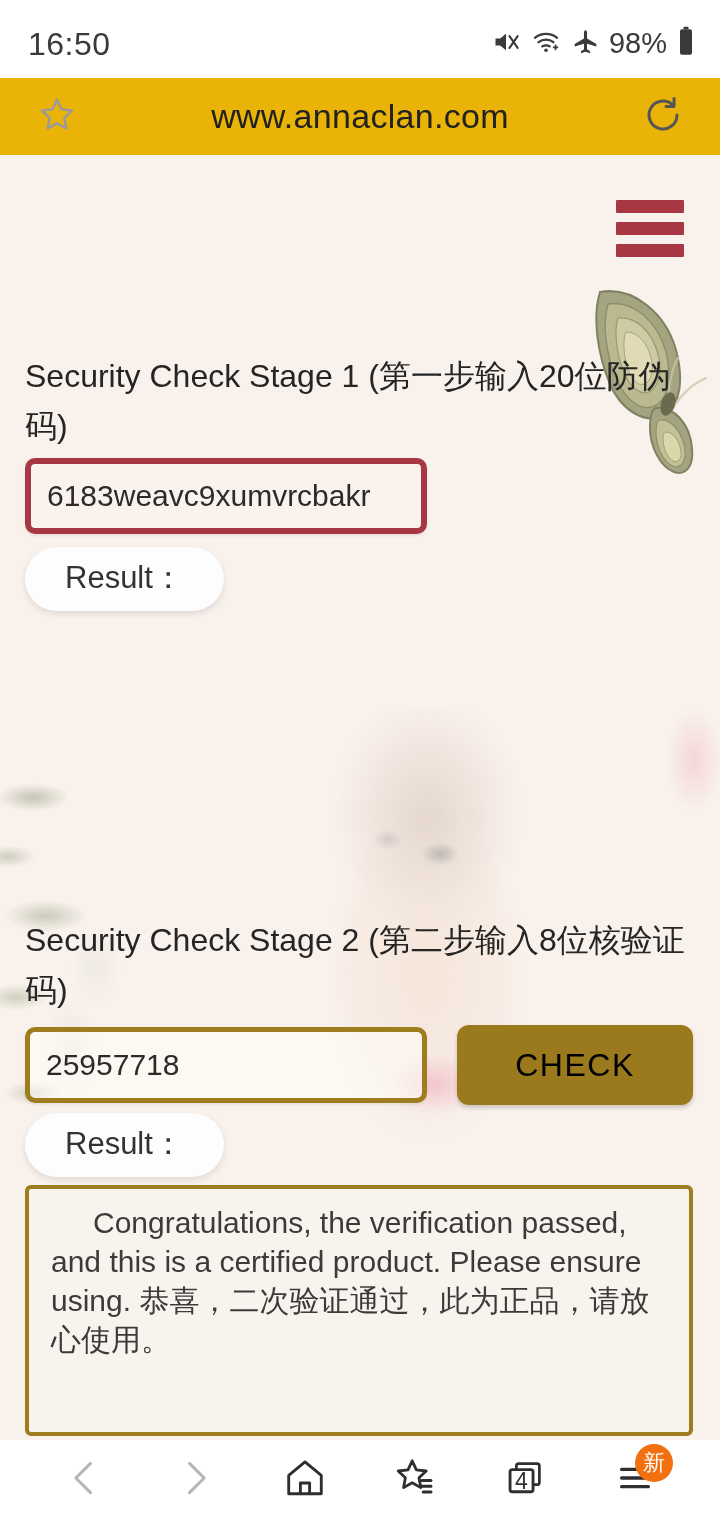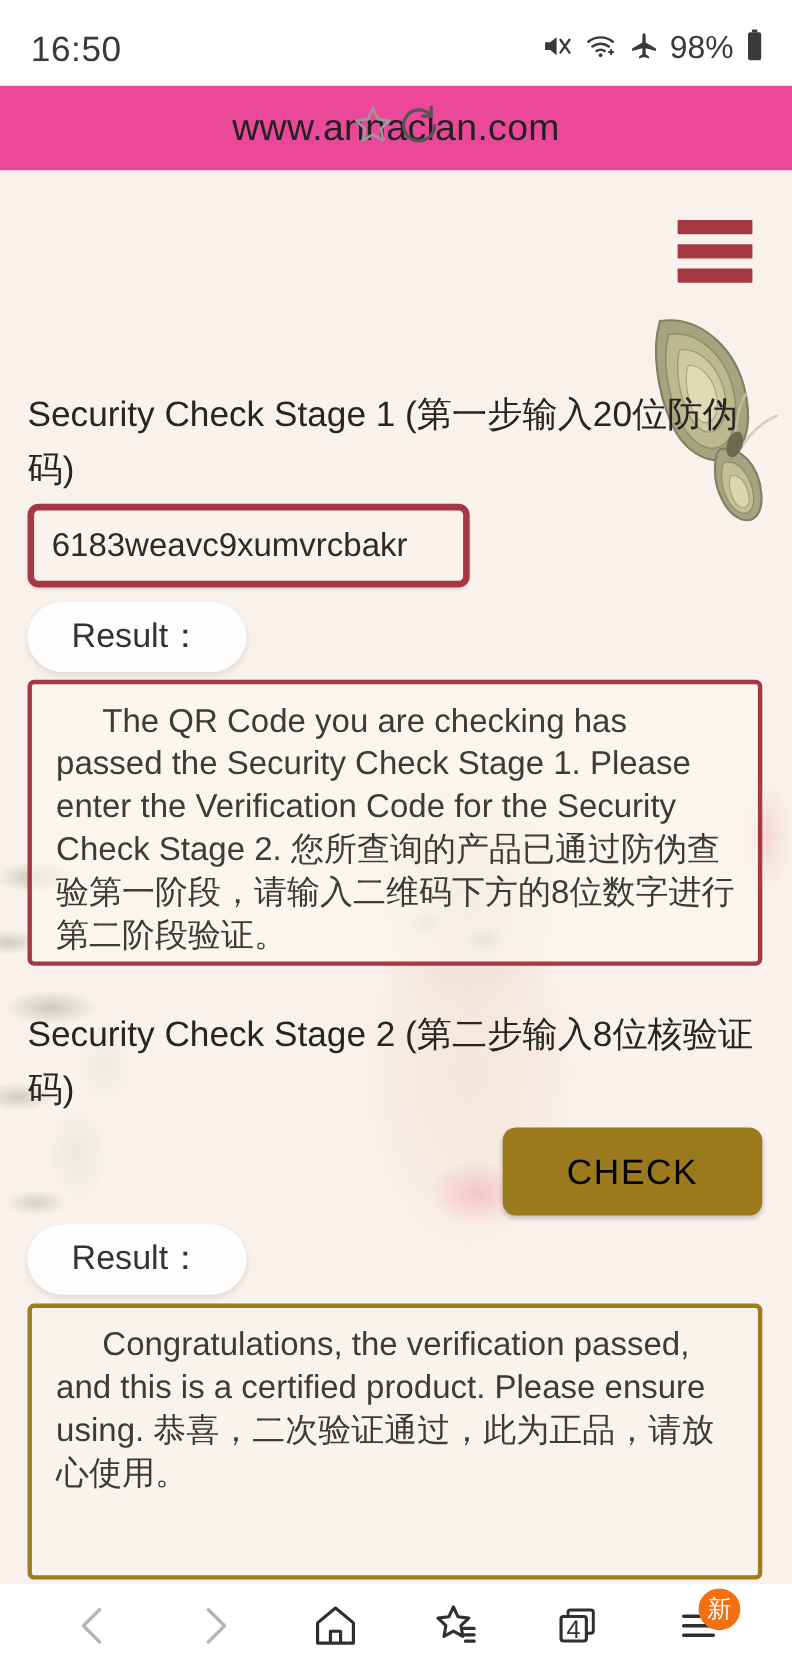--- a/index.html
+++ b/index.html
@@ -23,22 +23,22 @@
   .status-right {
     position: absolute; right: 24px; top: 26px;
     display: flex; align-items: flex-end; gap: 9px;
   }
   .status-right .ic { display: block; }
   .battery-pct { font-size: 29px; color: #3a3a3a; }
 
   
   .urlbar {
     position: absolute; top: 78px; left: 0; width: 720px; height: 77px;
-    background: #ec4899;
-    display: flex; align-items: center; justify-content: center;
+    background: #eab308;
+    display: flex; align-items: center; justify-content: space-between;
     padding: 0 36px;
   }
   .url-text {
     position: absolute; left: 0; right: 0; top: 0; height: 77px;
     display: flex; align-items: center; justify-content: center;
     font-size: 34px; color: #222; letter-spacing: 0.3px;
     pointer-events: none;
   }
   .url-icon { position: relative; z-index: 2; }
 
@@ -246,26 +246,26 @@
     </div>
 
     <div class="stage-label" style="top:196px;">Security Check Stage 1 (第一步输入20位防伪码)</div>
 
     <div class="text-input input-red" style="position:absolute; left:25px; top:303px; width:402px; height:76px;">
       <span>6183weavc9xumvrcbakr</span>
     </div>
 
     <div class="result-pill" style="left:25px; top:392px;">Result：</div>
 
-    <div class="result-box box-red" style="top:463px; height:260px;">
-      <span>The QR Code you are checking has passed the Security Check Stage 1. Please enter the Verification Code for the Security Check Stage 2. 您所查询的产品已通过防伪查验第一阶段，请输入二维码下方的8位数字进行第二阶段验证。</span>
-    </div>
 
     <div class="stage-label" style="top:760px;">Security Check Stage 2 (第二步输入8位核验证码)</div>
 
+    <div class="text-input input-gold" style="position:absolute; left:25px; top:872px; width:402px; height:76px;">
+      <span>25957718</span>
+    </div>
 
     <div class="check-btn" style="position:absolute; left:457px; top:870px; width:236px; height:80px;">
       <span>CHECK</span>
     </div>
 
     <div class="result-pill" style="left:25px; top:958px;">Result：</div>
 
     <div class="result-box box-gold" style="top:1030px; height:251px;">
       <span>Congratulations, the verification passed, and this is a certified product. Please ensure using. 恭喜，二次验证通过，此为正品，请放心使用。</span>
     </div>

